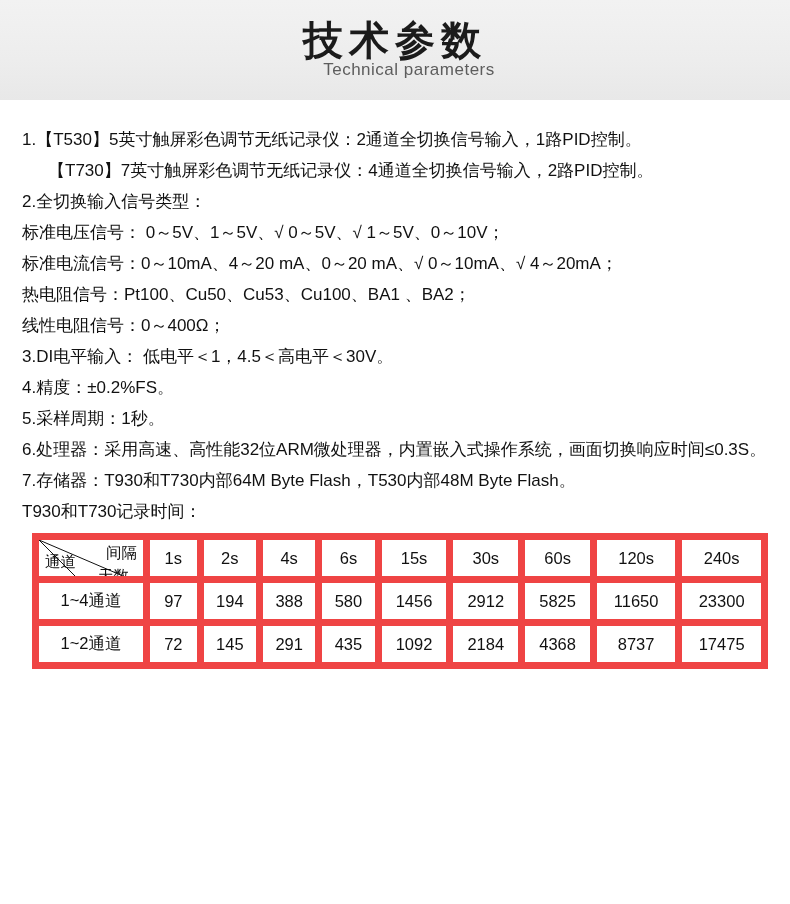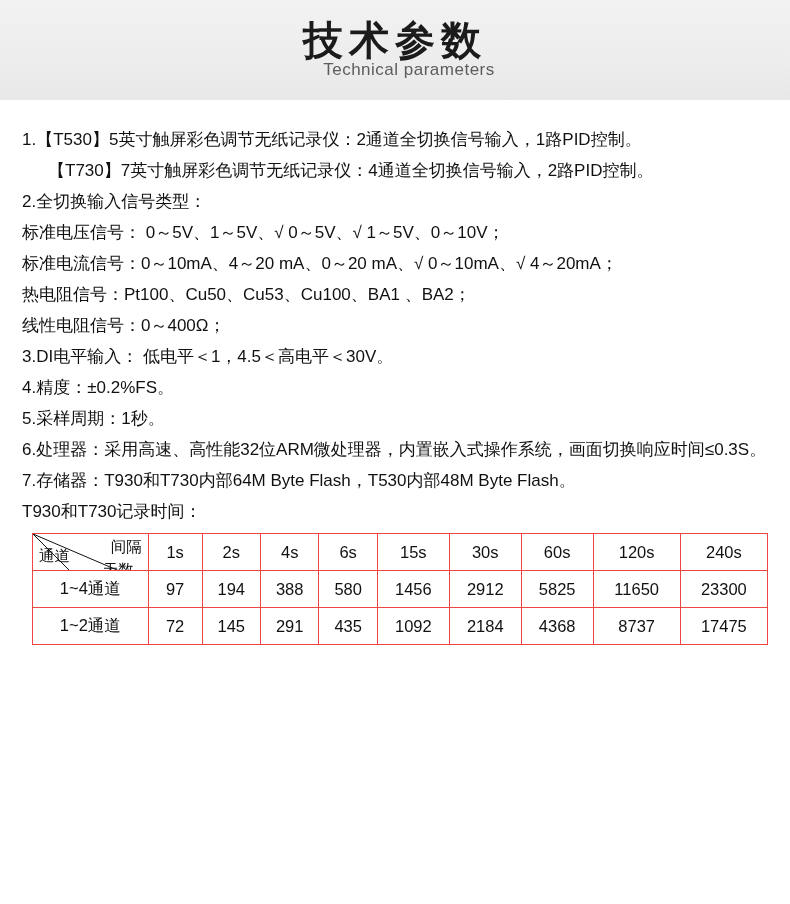--- a/index.html
+++ b/index.html
@@ -55,21 +55,21 @@
   .line.wrap {
     white-space: normal;
   }
   table.rec {
     border-collapse: collapse;
     margin-top: 6px;
     margin-left: 10px;
     table-layout: fixed;
   }
   table.rec td {
-    border: 1px solid #ef4444;
+    border: 7px solid #ef4444;
     text-align: center;
     font-size: 16.5px;
     height: 36px;
     padding: 0 4px;
     color: #111;
     white-space: nowrap;
   }
   td.corner {
     width: 112px;
     height: 74px;

